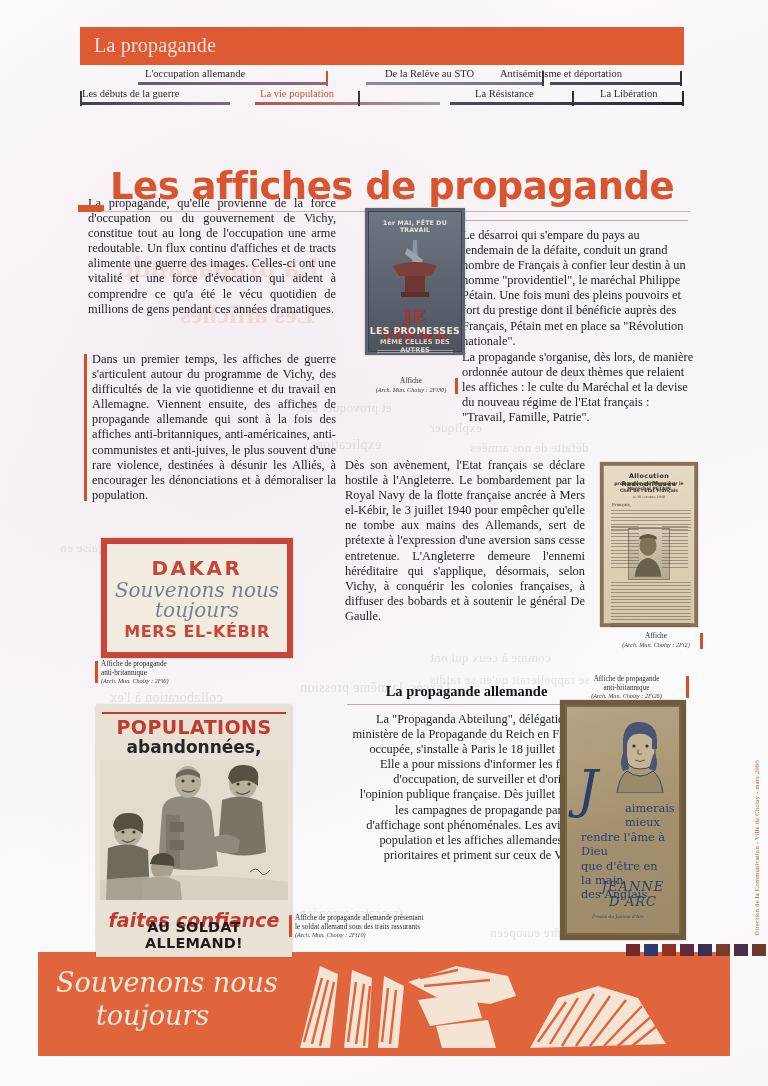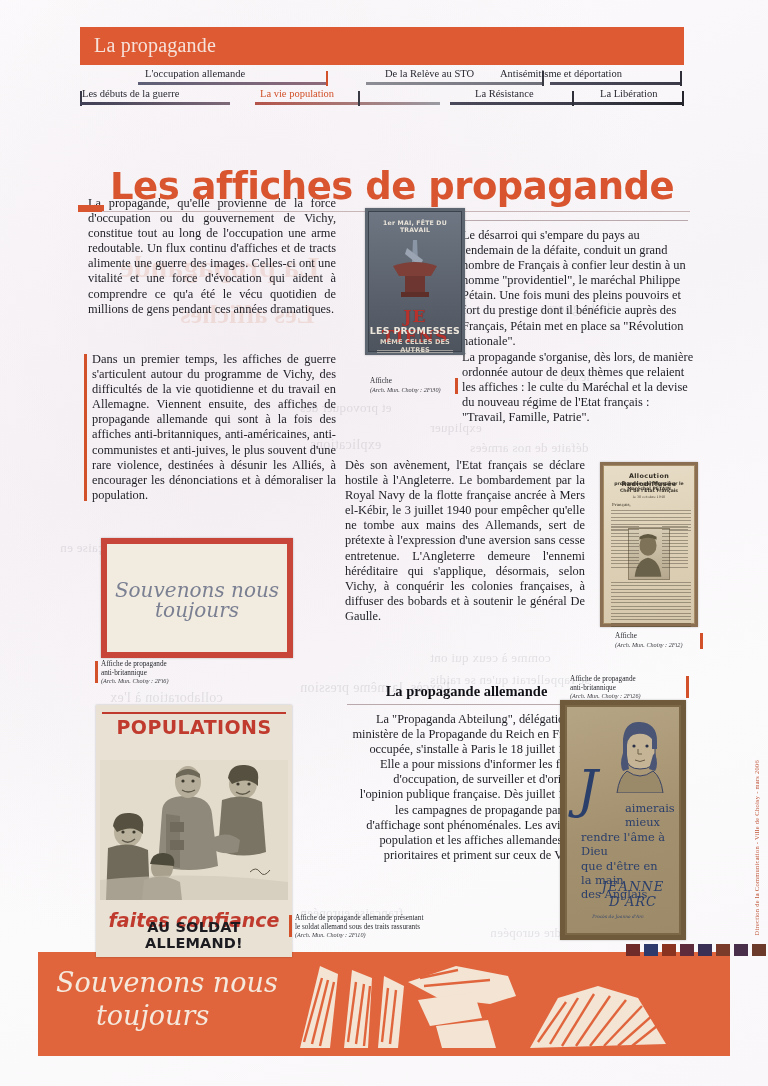--- a/index.html
+++ b/index.html
@@ -170,21 +170,21 @@
   
   .caption {
     position: absolute;
     font-family: "Liberation Serif", serif;
     font-size: 7.2px;
     line-height: 8.6px;
     color: #2a2a30;
     z-index: 6;
   }
   .caption .ref { font-size: 6.2px; font-style: italic; color: #3a3a40; }
-  .caption.right-al { text-align: left; }
+  .caption.right-al { text-align: center; }
   .cap-bar {
     position: absolute;
     width: 2.5px;
     background: #d2512a;
     z-index: 6;
   }
 
   
   .poster {
     position: absolute;
@@ -566,22 +566,24 @@
     </div>
   </div>
   <div class="cap-bar" style="left:700px; top:633px; height:16px;"></div>
   <div class="caption right-al" style="left:615px; top:632px; width:82px;">
     <div>Affiche</div>
     <div class="ref">(Arch. Mun. Choisy : 2Fi2)</div>
   </div>
 
   <div class="poster p2" style="left:101px; top:538px; width:192px; height:120px;">
     <div class="p2inner">
+      <div class="dakar">DAKAR</div>
       <div class="souv">Souvenons nous</div>
       <div class="souv" style="top:56px;">toujours</div>
+      <div class="mers">MERS EL-KÉBIR</div>
     </div>
   </div>
   <div class="cap-bar" style="left:95px; top:661px; height:22px;"></div>
   <div class="caption" style="left:101px; top:660px; width:140px;">
     <div>Affiche de propagande</div>
     <div>anti-britannique</div>
     <div class="ref">(Arch. Mun. Choisy : 2Fi6)</div>
   </div>
 
   <div class="section-head" style="left:345px; top:683px; width:243px;">La propagande allemande</div>
@@ -616,20 +618,21 @@
   <div class="cap-bar" style="left:686px; top:676px; height:22px;"></div>
   <div class="caption right-al" style="left:570px; top:675px; width:113px;">
     <div>Affiche de propagande</div>
     <div>anti-britannique</div>
     <div class="ref">(Arch. Mun. Choisy : 2Fi26)</div>
   </div>
 
   <div class="poster p3" style="left:96px; top:705px; width:196px; height:252px;">
     <div class="topline"></div>
     <div class="pop">POPULATIONS</div>
+    <div class="aband">abandonnées,</div>
     <svg class="scene" viewBox="0 0 188 140" preserveAspectRatio="none">
       <rect x="0" y="0" width="188" height="140" fill="#e3dccd"></rect>
 
       <path d="M62 52 Q62 36 86 36 Q110 36 112 54 L118 106 Q90 114 58 106 Z" fill="#8e897a"></path>
       <path d="M66 54 L80 56 L80 108 L66 106 Z" fill="#7d7869"></path>
       <rect x="70" y="62" width="14" height="10" fill="#6f6a5c"></rect>
       <rect x="70" y="80" width="14" height="10" fill="#6f6a5c"></rect>
 
       <ellipse cx="88" cy="22" rx="13" ry="16" fill="#b5ad99"></ellipse>
       <path d="M76 14 Q88 4 100 14 L100 18 Q88 11 76 18 Z" fill="#6e6858"></path>

